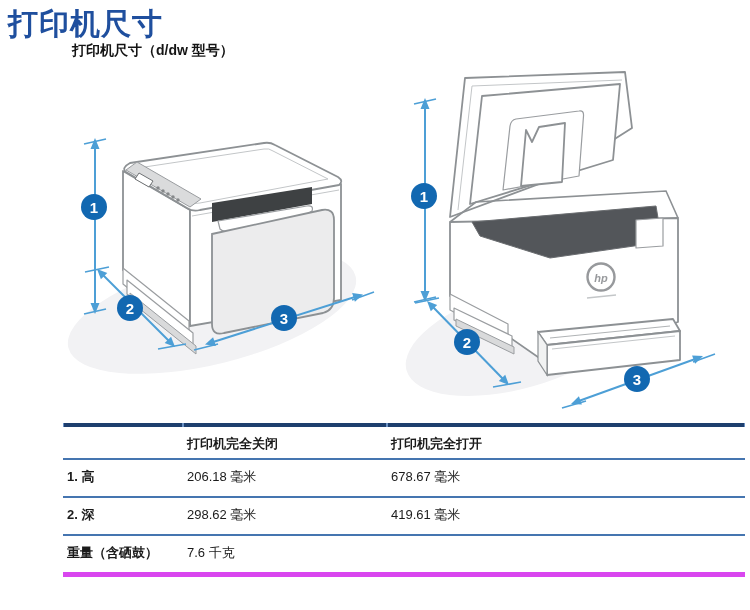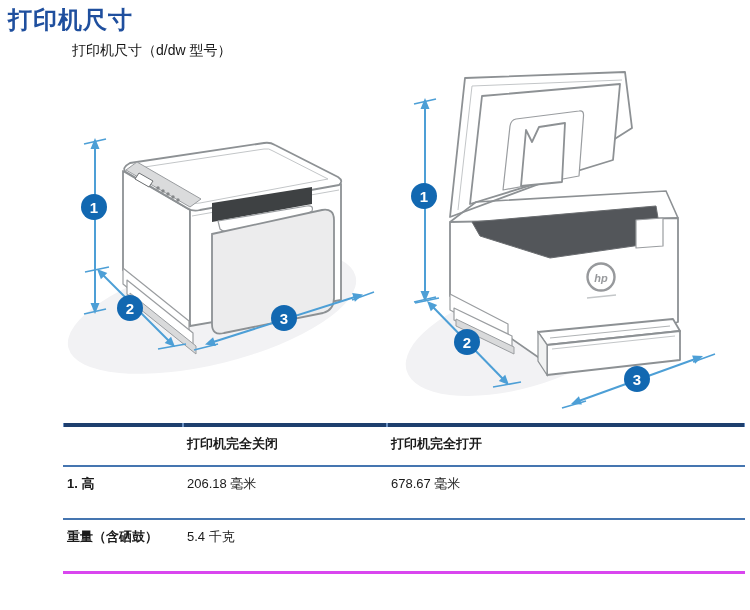--- a/index.html
+++ b/index.html
@@ -1,50 +1,50 @@
 <!DOCTYPE html>
 <html><head>
 <meta charset="utf-8">
 <style>
   html,body{margin:0;padding:0;}
   body{
     width:750px;height:610px;position:relative;background:#ffffff;overflow:hidden;
     font-family:"Liberation Sans","DejaVu Sans",sans-serif;color:#1b1b1b;
   }
   .page-title{
-    position:absolute;left:8px;top:4px;font-size:24px;font-weight:bold;
+    position:absolute;left:8px;top:4px;font-size:30px;font-weight:bold;
     color:#1f4f9e;letter-spacing:1px;
   }
   .page-subtitle{
-    position:absolute;left:72px;top:42px;font-size:14px;font-weight:normal;color:#141414;
+    position:absolute;left:72px;top:42px;font-size:14px;font-weight:bold;color:#141414;
   }
   .fig{position:absolute;}
   .fig-closed{left:60px;top:100px;width:330px;height:280px;}
   .fig-open{left:390px;top:70px;width:360px;height:340px;}
   .fig svg{display:block;width:100%;height:100%;}
 
   
   table.dims{
     position:absolute;left:63px;top:423px;width:682px;
     border-collapse:separate;border-spacing:0;table-layout:fixed;
     border-top:4px solid #6b91c3;
     font-size:13px;color:#1b1b1b;
   }
   table.dims th{
     position:relative;text-align:left;font-weight:bold;vertical-align:middle;
-    padding:8px 4px 12px 4px;border-bottom:2px solid #4575b0;
+    padding:8px 4px 5px 4px;border-bottom:2px solid #4575b0;
   }
   table.dims th::before{
     content:"";position:absolute;top:-4px;left:1px;right:1px;height:4px;background:#1e3f6e;
   }
   table.dims td{
-    padding:8px 4px 25px 4px;vertical-align:middle;border-bottom:2px solid #4575b0;
+    padding:8px 4px 10px 4px;vertical-align:middle;border-bottom:2px solid #4575b0;
   }
   table.dims td.lbl{font-weight:bold;}
-  table.dims tr.last td{border-bottom:3px solid #d946ef;}
+  table.dims tr.last td{border-bottom:5px solid #d946ef;}
   .c1{width:112px;} .c2{width:196px;}
 
   
   .ol{fill:#ffffff;stroke:#8d9194;stroke-width:1.8;stroke-linejoin:round;}
   .ol-thin{fill:#ffffff;stroke:#9a9da0;stroke-width:1.2;stroke-linejoin:round;}
   .inner{fill:none;stroke:#c3c6c8;stroke-width:1;}
   .shadow{fill:#f2f2f4;}
   .arrow{stroke:#4d9fd6;stroke-width:2;fill:none;}
   .ahead{fill:#4d9fd6;}
   .tick{stroke:#4d9fd6;stroke-width:1.6;}
@@ -209,19 +209,24 @@
       <th class="c2">打印机完全关闭</th>
       <th>打印机完全打开</th>
     </tr>
   </thead>
   <tbody>
     <tr>
       <td class="lbl">1. 高</td>
       <td>206.18 毫米</td>
       <td>678.67 毫米</td>
     </tr>
+    <tr>
+      <td class="lbl">2. 深</td>
+      <td>298.62 毫米</td>
+      <td>419.61 毫米</td>
+    </tr>
     <tr class="last">
       <td class="lbl">重量（含硒鼓）</td>
-      <td>5.4 千克</td>
+      <td>7.6 千克</td>
       <td></td>
     </tr>
   </tbody>
 </table>
 
 </body></html>

